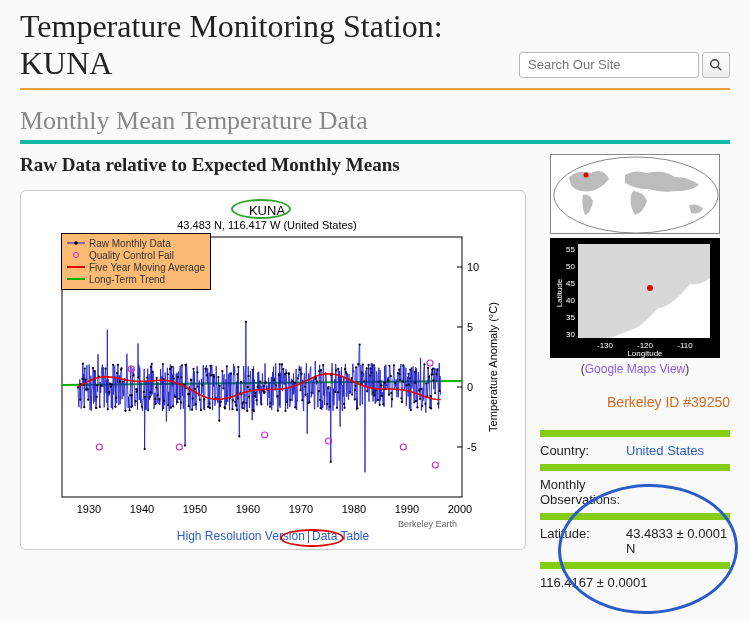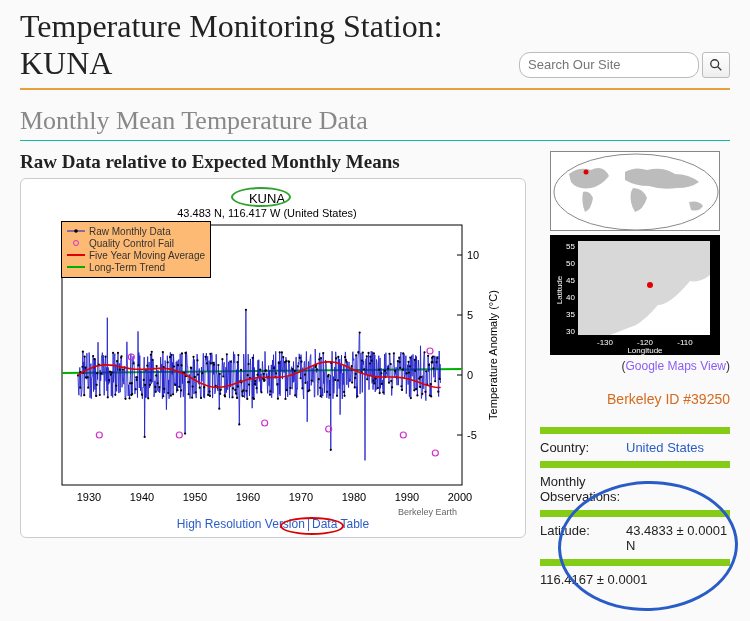--- a/index.html
+++ b/index.html
@@ -27,21 +27,21 @@
   }
   .search-wrap {
     display: flex;
     align-items: center;
     margin-bottom: 4px;
   }
   .search-input {
     width: 180px;
     height: 26px;
     border: 1px solid #bbb;
-    border-radius: 11px;
+    border-radius: 3px;
     padding: 0 8px;
     font-size: 13px;
     color: #a16207;
     font-family: Arial, sans-serif;
     background: #fff;
   }
   .search-btn {
     width: 28px;
     height: 26px;
     margin-left: 3px;
@@ -49,35 +49,35 @@
     border-radius: 3px;
     background: linear-gradient(#fff,#eee);
     cursor: pointer;
     display:flex; align-items:center; justify-content:center;
   }
   .section-title {
     font-size: 26px;
     color: #888;
     font-weight: normal;
     margin-top: 16px;
-    border-bottom: 1px solid #14b8a6;
+    border-bottom: 4px solid #14b8a6;
     padding-bottom: 4px;
   }
   .content-row {
     display: flex;
     gap: 14px;
     margin-top: 10px;
   }
   .left-col { flex: 1; }
   .right-col { width: 190px; }
   .subsection-title {
     font-size: 19px;
     font-weight: bold;
     color: #222;
-    margin-bottom: 5px;
+    margin-bottom: 14px;
   }
   .chart-box {
     border: 1px solid #ccc;
     border-radius: 6px;
     background: #fff;
     padding: 6px;
     position: relative;
     height: 360px;
   }
   .chart-box svg { display:block; }
@@ -113,21 +113,21 @@
   }
   .annot-oval-red {
     position:absolute;
     border:2px solid #d00;
     border-radius:50%;
     width:64px; height:18px;
     left:259px; bottom:2px;
     pointer-events:none;
   }
   
-  .maps-wrap { text-align:right; }
+  .maps-wrap { text-align:center; }
   .world-map {
     width:170px; height:80px;
     background:#fff;
     border:1px solid #888;
     margin:0 auto 4px;
     position:relative;
   }
   .region-map {
     width:170px; height:120px;
     background:#000;

